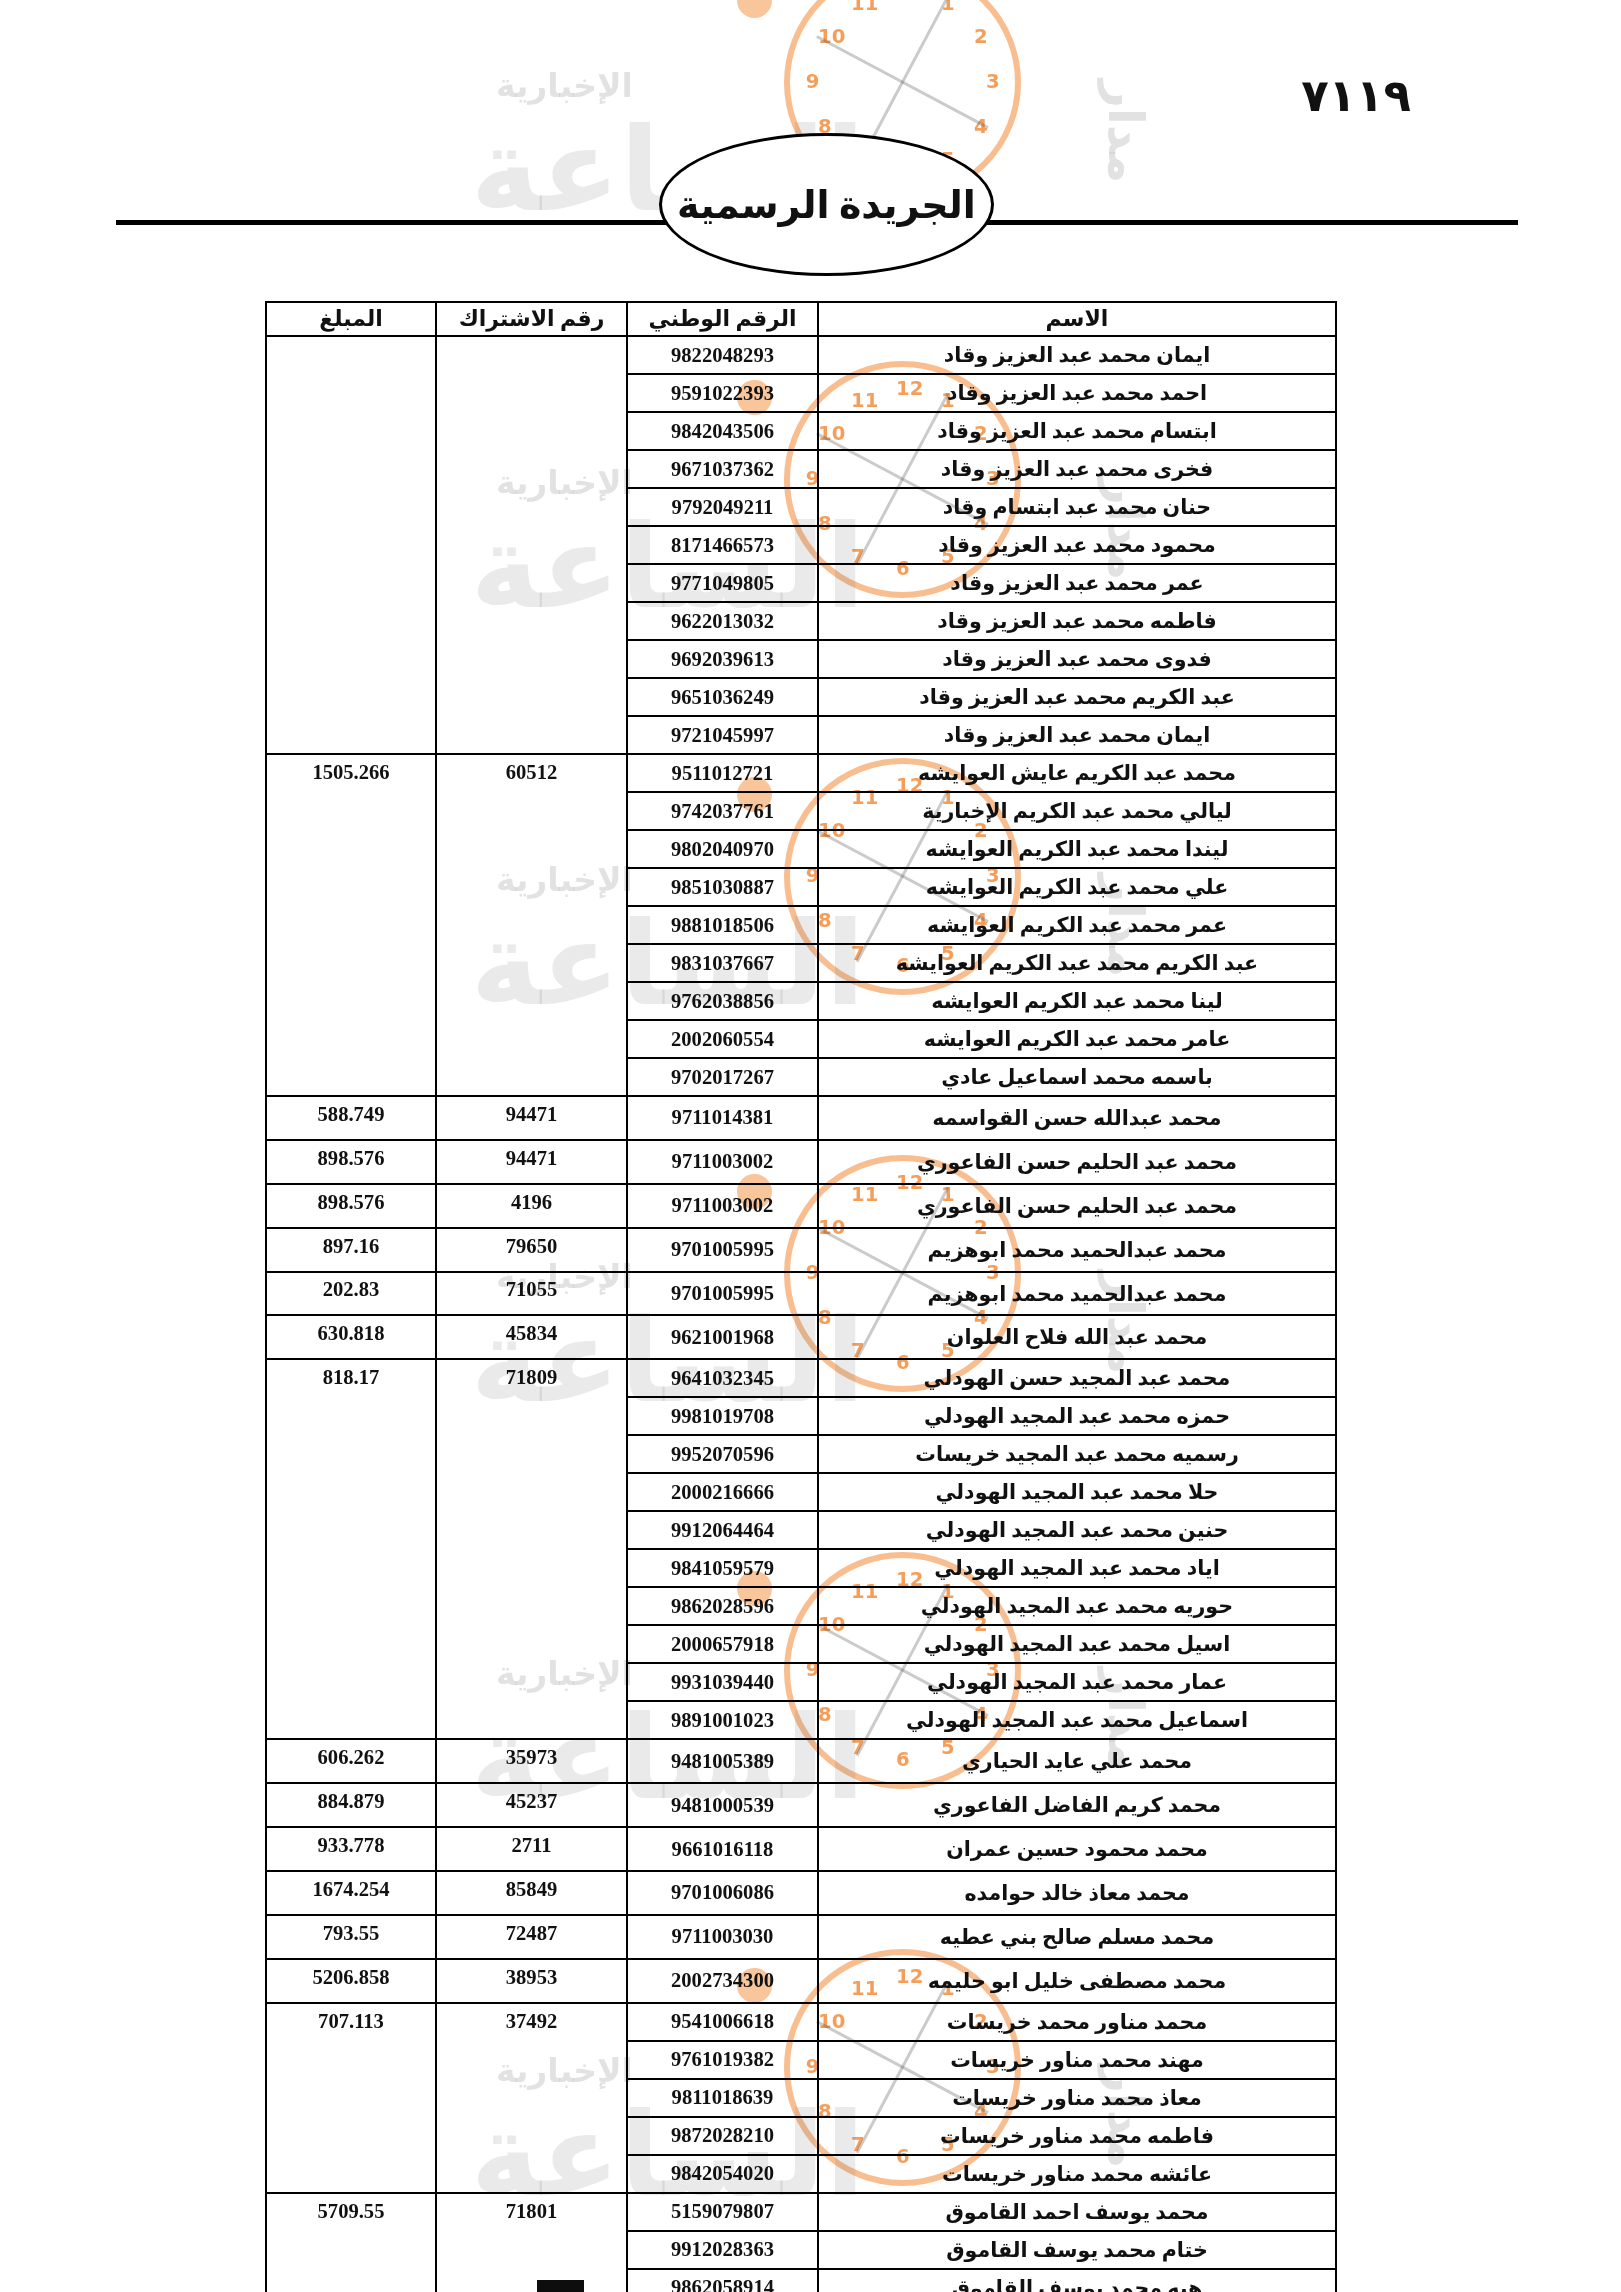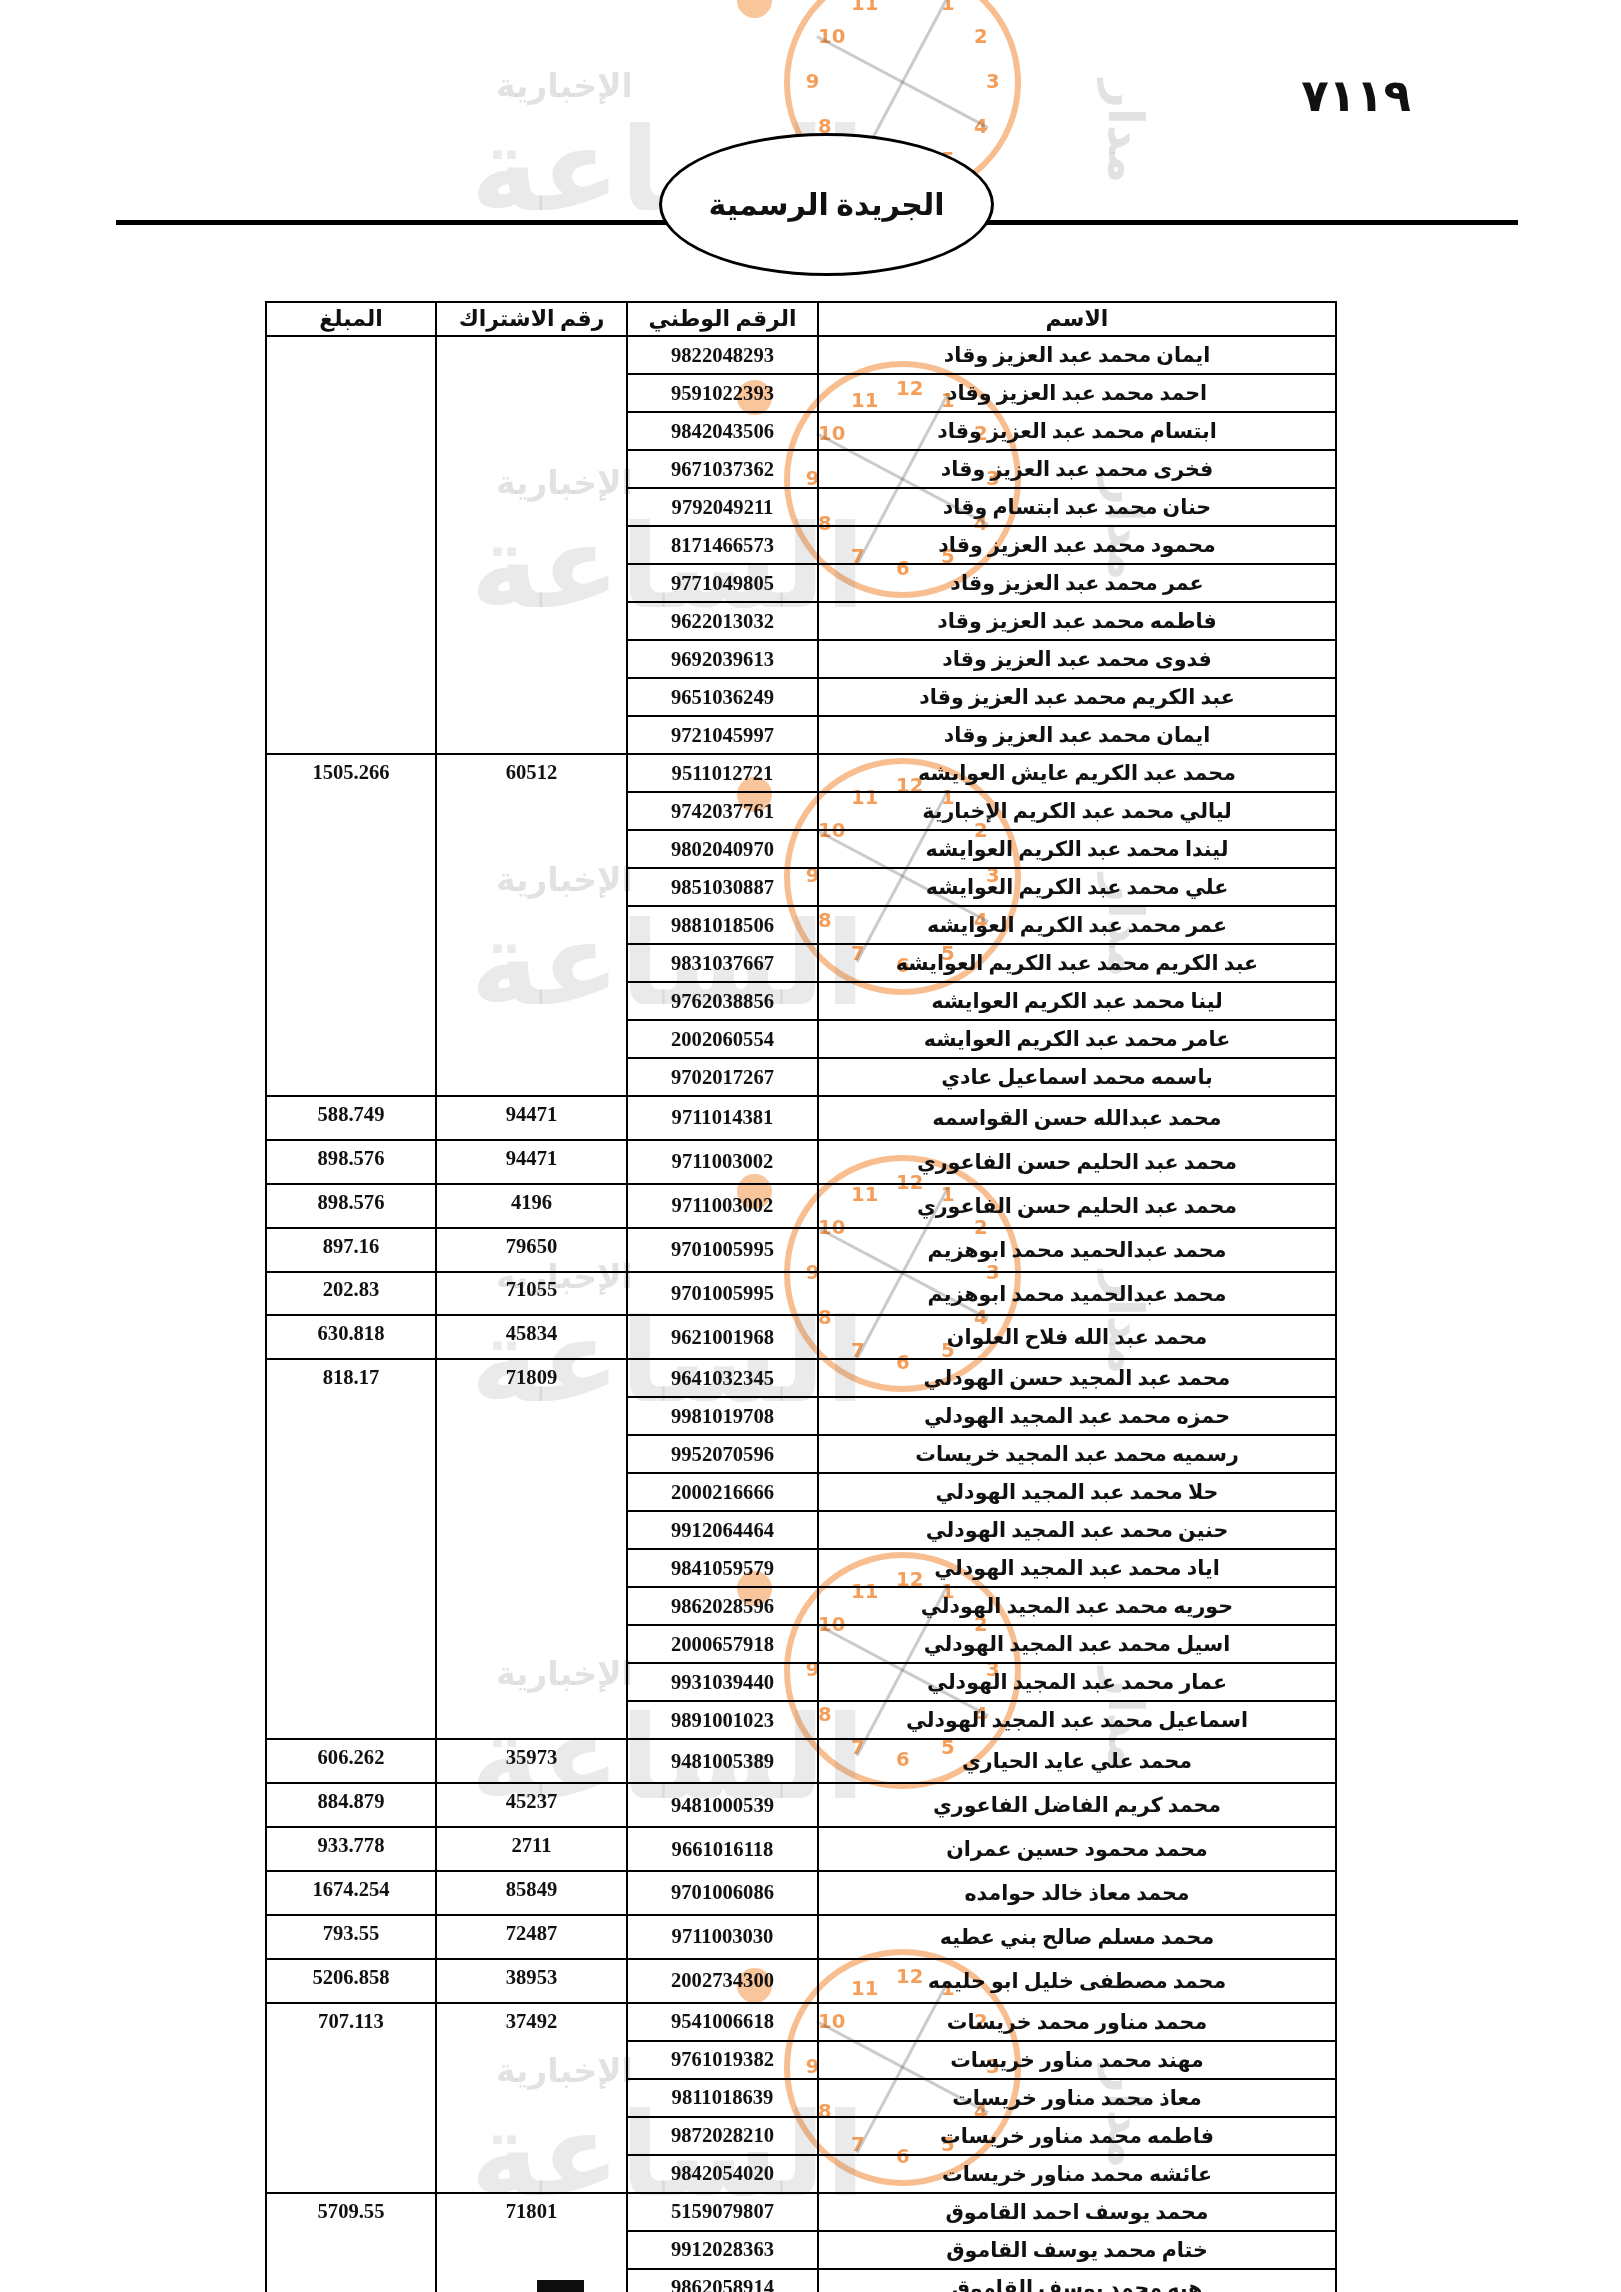--- a/index.html
+++ b/index.html
@@ -52,21 +52,21 @@
   .page-number{
     position:absolute;top:69px;right:210px;z-index:3;
     font-size:45px;font-weight:bold;letter-spacing:3.9px;
   }
   .rule-line{position:absolute;top:220px;left:116px;width:1402px;height:4.9px;background:#000;z-index:1;}
   .banner-oval{
     position:absolute;left:659px;top:133px;width:329px;height:137px;z-index:2;
     background:#fff;border:3.9px solid #000;border-radius:50%;
     display:flex;align-items:center;justify-content:center;
   }
-  .banner-oval .banner-text{font-size:30px;font-weight:bold;}
+  .banner-oval .banner-text{font-size:38px;font-weight:bold;}
 
   
   .doc-table{
     position:absolute;left:265px;top:301px;width:1070px;z-index:3;
     border-collapse:collapse;table-layout:fixed;
     font-weight:bold;background:transparent;
   }
   .doc-table th,.doc-table td{
     border:2px solid #000;
     padding:0 5.9px;

